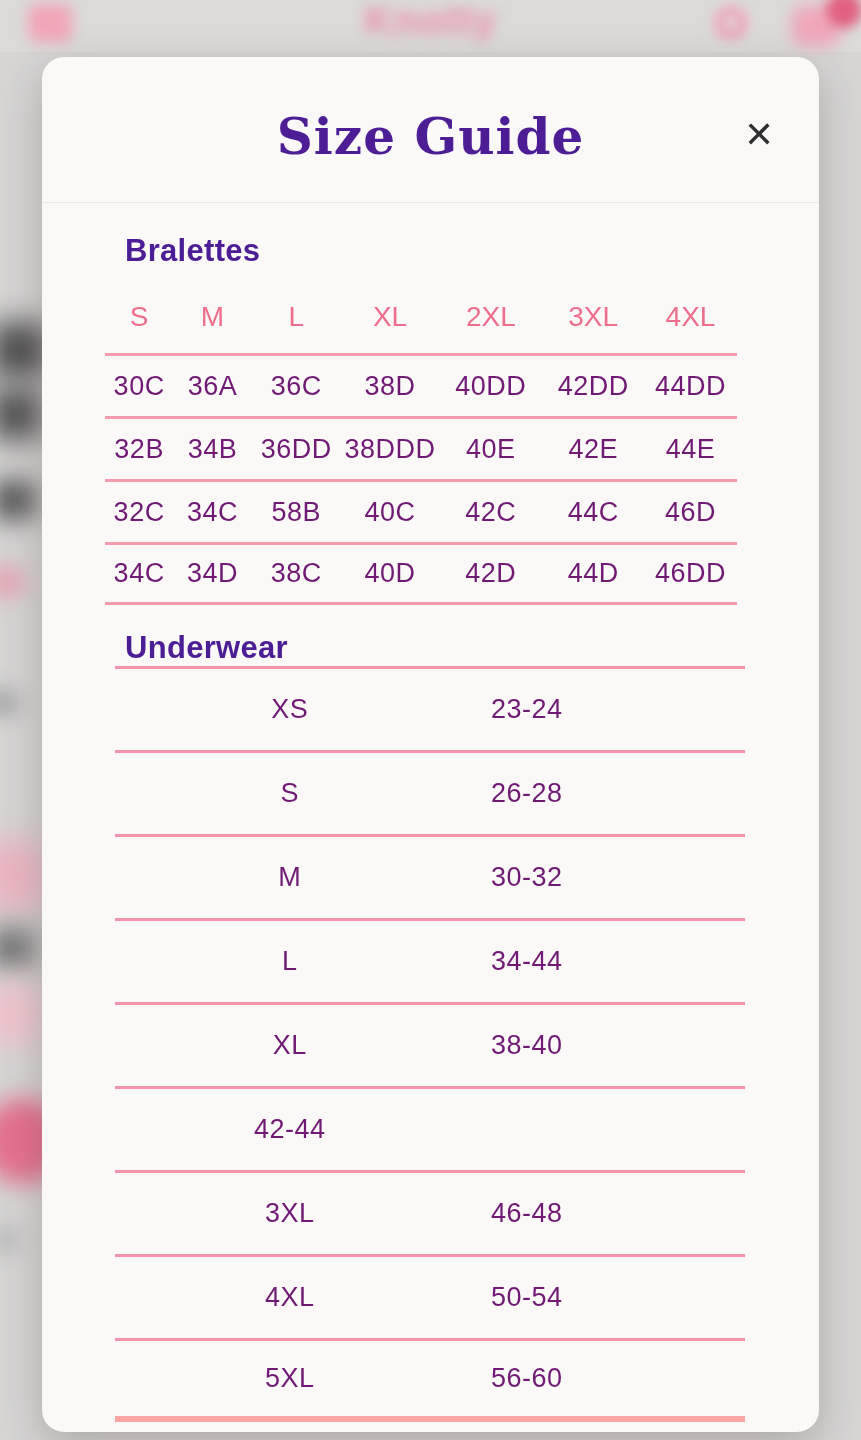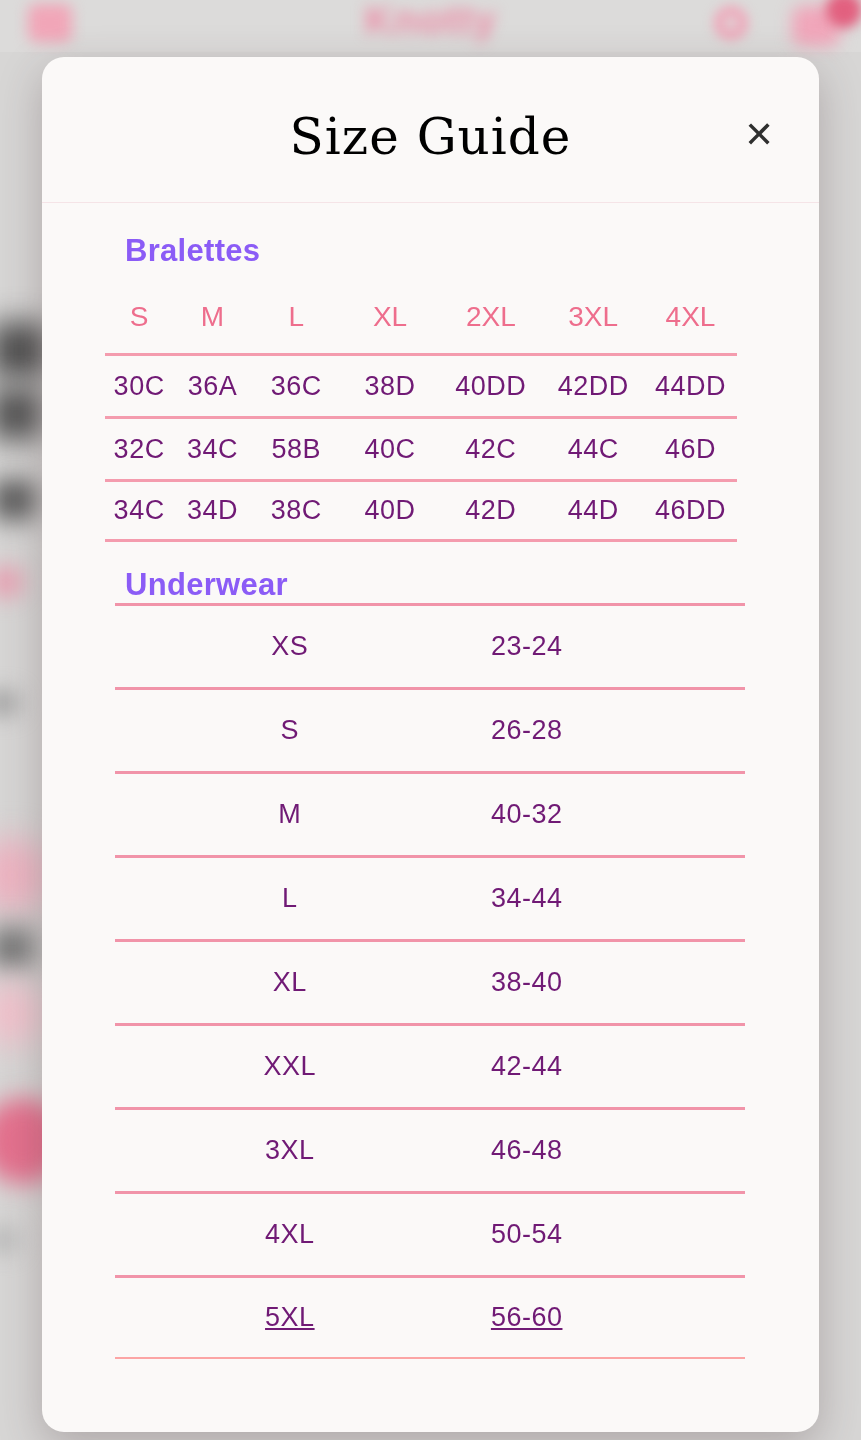--- a/index.html
+++ b/index.html
@@ -38,32 +38,32 @@
     box-shadow:0 14px 44px rgba(70,45,52,.28);
     overflow:hidden;
   }
   .modal-header {
     position:relative; height:146px;
     display:flex; align-items:center; justify-content:center;
     border-bottom:1px solid #f5e4e7;
   }
   .modal-title {
     font-family:"DejaVu Serif", serif;
-    font-size:50px; font-weight:400; color:#000000; letter-spacing:1px;
+    font-size:50px; font-weight:700; color:#4c1d95; letter-spacing:1px;
     margin-top:14px;
   }
   .close-button {
     position:absolute; right:34px; top:52px; width:52px; height:52px;
     background:none; border:none; cursor:pointer;
     font-size:36px; font-weight:300; color:#2f2f2f; line-height:1;
     font-family:"DejaVu Sans", sans-serif;
   }
 
   .section-heading {
-    font-size:31px; font-weight:700; color:#8b5cf6;
+    font-size:31px; font-weight:700; color:#4c1d95;
     margin:30px 0 0 83px; letter-spacing:.3px;
   }
   .section-heading.underwear-h { margin-top:25px; }
 
   
   .size-table { margin:0 82px 0 63px; }
   .size-table.underwear { margin:0 74px 0 73px; }
 
   .trow { display:grid; align-items:center; }
   .bralettes .trow { grid-template-columns:10.8% 12.4% 14.1% 15.6% 16.3% 16.1% 14.7%; }
@@ -74,21 +74,21 @@
     white-space:nowrap; overflow:visible;
   }
   .thead { color:#ee6e8d; font-size:28px; font-weight:500; }
   .bralettes .thead { height:84px; padding-top:12px; }
   .underwear .thead { height:86px; padding-top:8px; }
 
   .tdata { color:#701a75; font-size:27px; letter-spacing:.5px; }
   .bralettes .tdata { height:63px; border-top:3px solid #f49cae; }
   .bralettes .tdata:last-child { border-bottom:3px solid #f49cae; }
   .underwear .tdata { height:84px; border-top:3px solid #f194a9; }
-  .underwear .tdata:last-child { border-bottom:2px solid #fca5a5;text-decoration:underline; }
+  .underwear .tdata:last-child { border-bottom:6px solid #fca5a5; }
 </style>
 </head>
 <body>
 
 <div class="backdrop">
   <div class="nav-strip"></div>
   <div class="blob b-menu"></div>
   <div class="blob b-brand">Knotty</div>
   <div class="blob b-search"></div>
   <div class="blob b-cart"></div>
@@ -127,20 +127,29 @@
           <div class="trow tdata">
             <span>30C</span>
             <span>36A</span>
             <span>36C</span>
             <span>38D</span>
             <span>40DD</span>
             <span>42DD</span>
             <span>44DD</span>
           </div>
           <div class="trow tdata">
+            <span>32B</span>
+            <span>34B</span>
+            <span>36DD</span>
+            <span>38DDD</span>
+            <span>40E</span>
+            <span>42E</span>
+            <span>44E</span>
+          </div>
+          <div class="trow tdata">
             <span>32C</span>
             <span>34C</span>
             <span>58B</span>
             <span>40C</span>
             <span>42C</span>
             <span>44C</span>
             <span>46D</span>
           </div>
           <div class="trow tdata">
             <span>34C</span>
@@ -160,32 +169,31 @@
           <div class="trow tdata">
             <span>XS</span>
             <span>23-24</span>
           </div>
           <div class="trow tdata">
             <span>S</span>
             <span>26-28</span>
           </div>
           <div class="trow tdata">
             <span>M</span>
-            <span>40-32</span>
+            <span>30-32</span>
           </div>
           <div class="trow tdata">
             <span>L</span>
             <span>34-44</span>
           </div>
           <div class="trow tdata">
             <span>XL</span>
             <span>38-40</span>
           </div>
           <div class="trow tdata">
-            <span>XXL</span>
             <span>42-44</span>
           </div>
           <div class="trow tdata">
             <span>3XL</span>
             <span>46-48</span>
           </div>
           <div class="trow tdata">
             <span>4XL</span>
             <span>50-54</span>
           </div>

